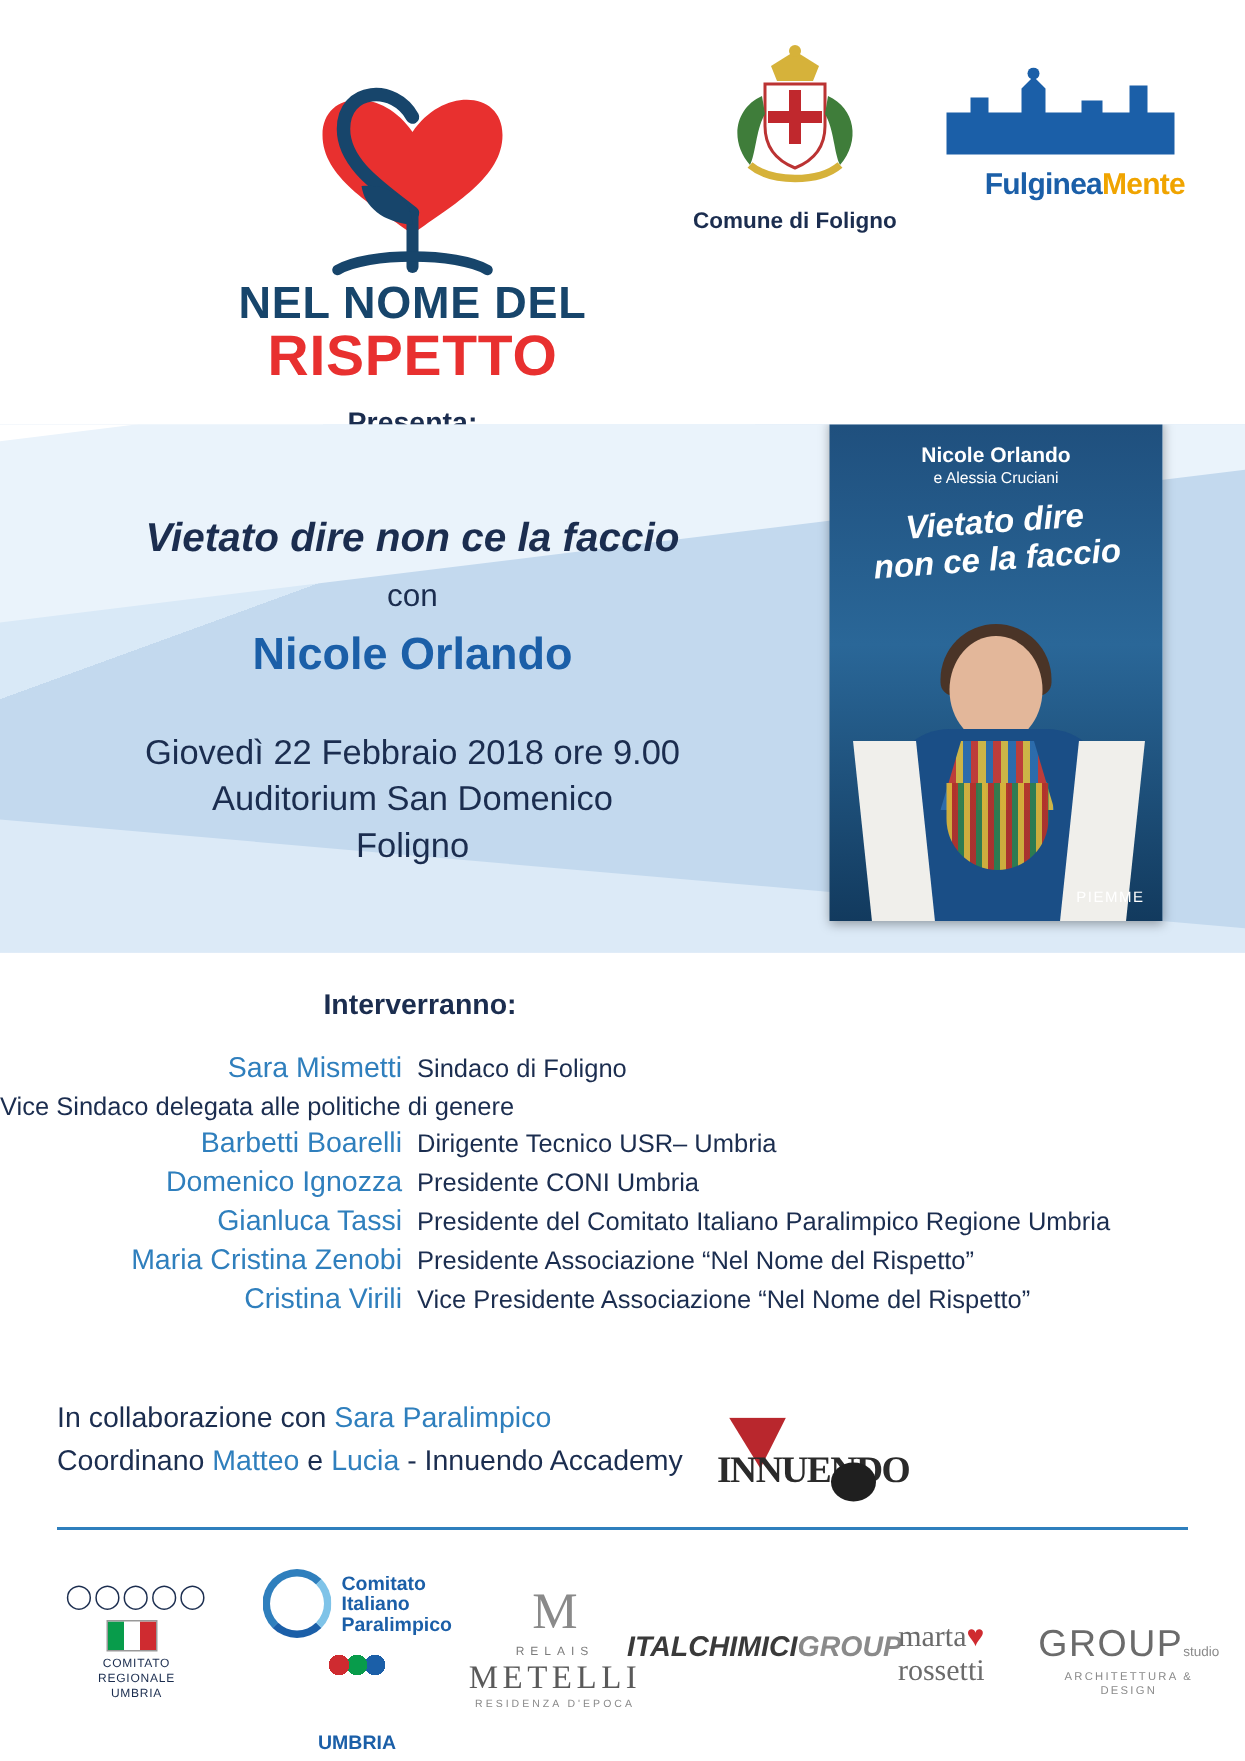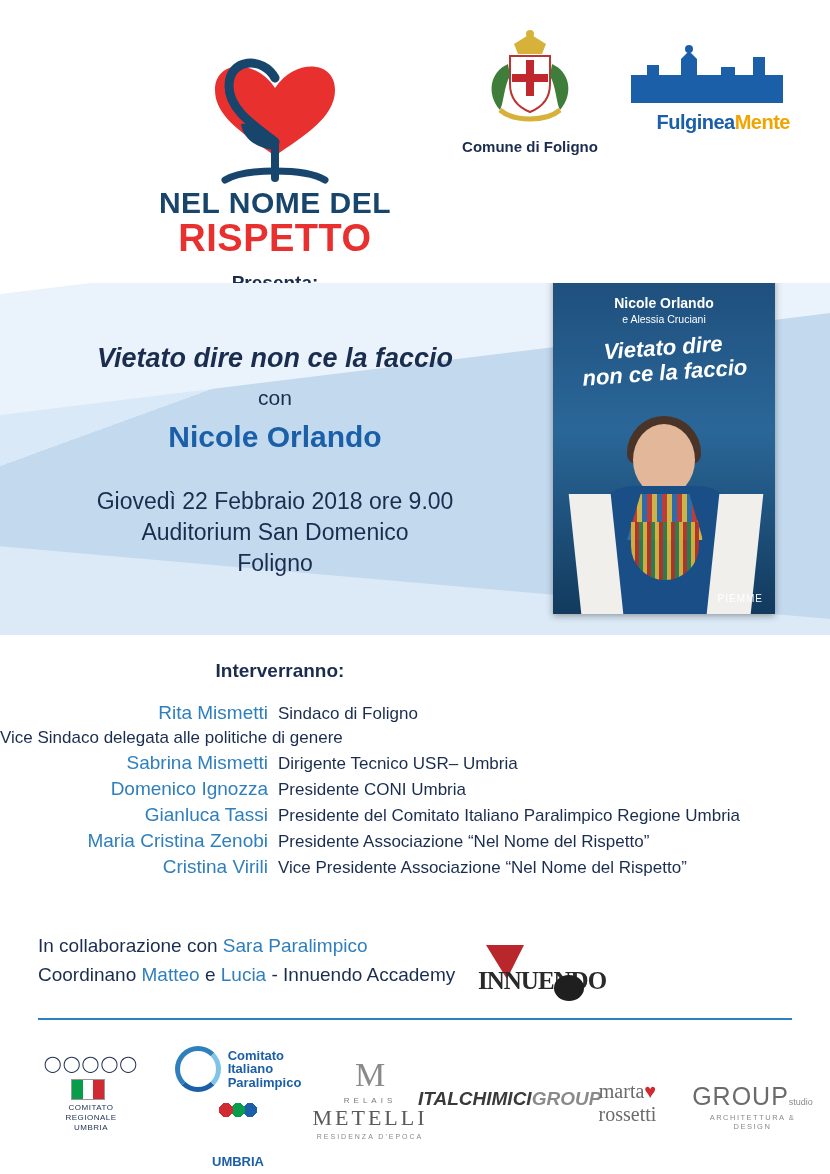--- a/index.html
+++ b/index.html
@@ -377,28 +377,28 @@
       <div class="bp-medals"></div>
     </div>
     <div class="book-pub">PIEMME</div>
   </div>
 </div>
 
 <div class="interverranno">Interverranno:</div>
 
 <div class="speakers">
   <div class="sp-row">
-    <div class="sp-name">Rita Mismetti</div>
+    <div class="sp-name">Sara Mismetti</div>
     <div class="sp-role">Sindaco di Foligno</div>
   </div>
   <div class="sp-row">
     <div class="sp-role">Vice Sindaco delegata alle politiche di genere</div>
   </div>
   <div class="sp-row">
-    <div class="sp-name">Sabrina Mismetti</div>
+    <div class="sp-name">Barbetti Boarelli</div>
     <div class="sp-role">Dirigente Tecnico USR– Umbria</div>
   </div>
   <div class="sp-row">
     <div class="sp-name">Domenico Ignozza</div>
     <div class="sp-role">Presidente CONI Umbria</div>
   </div>
   <div class="sp-row">
     <div class="sp-name">Gianluca Tassi</div>
     <div class="sp-role">Presidente del Comitato Italiano Paralimpico Regione Umbria</div>
   </div>

